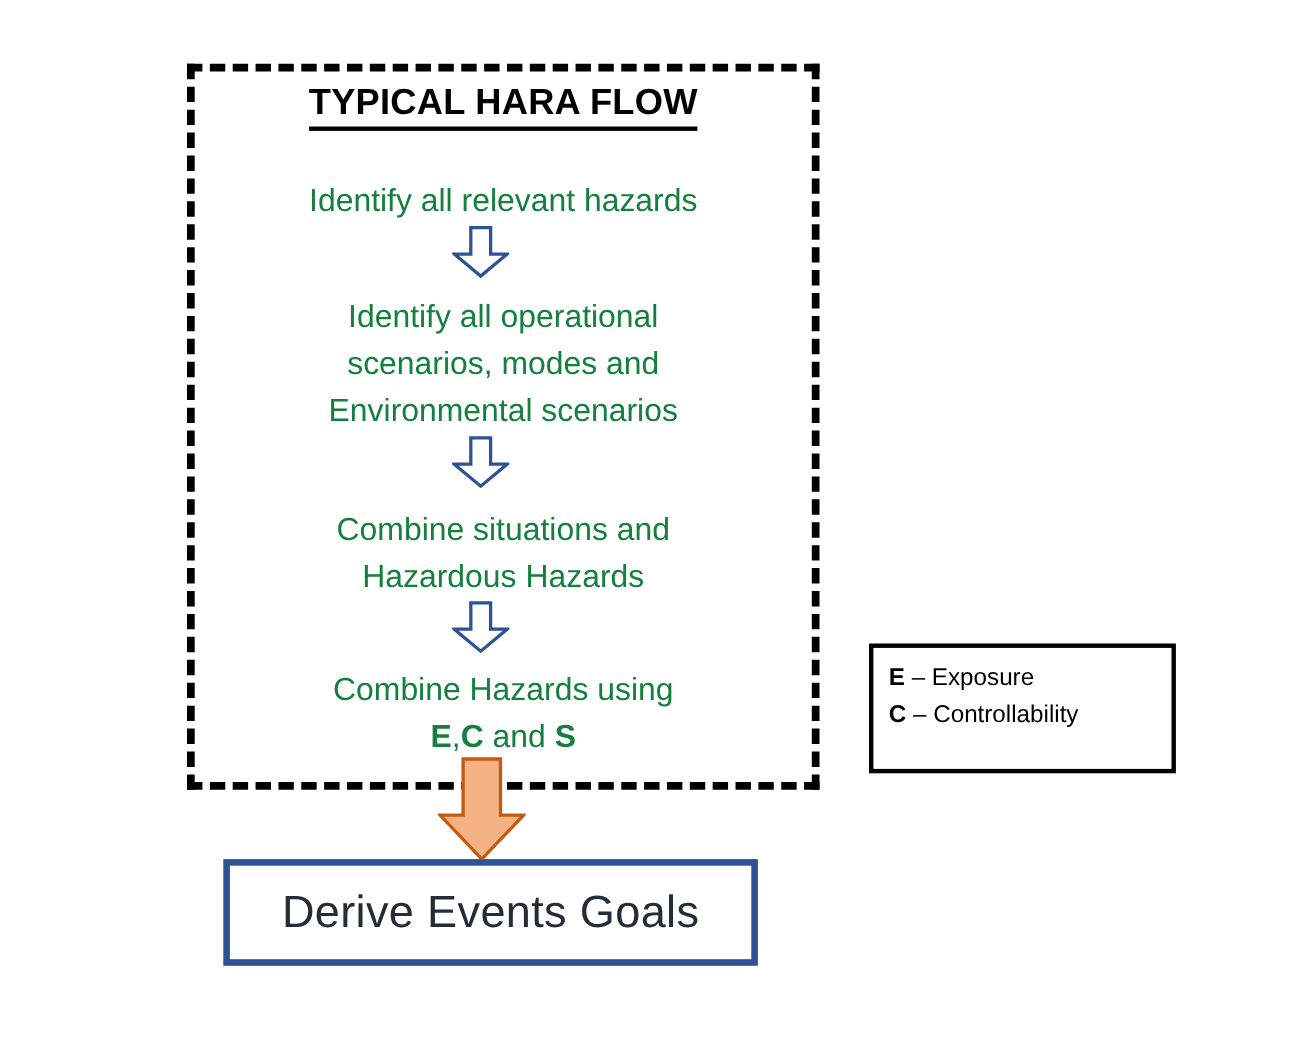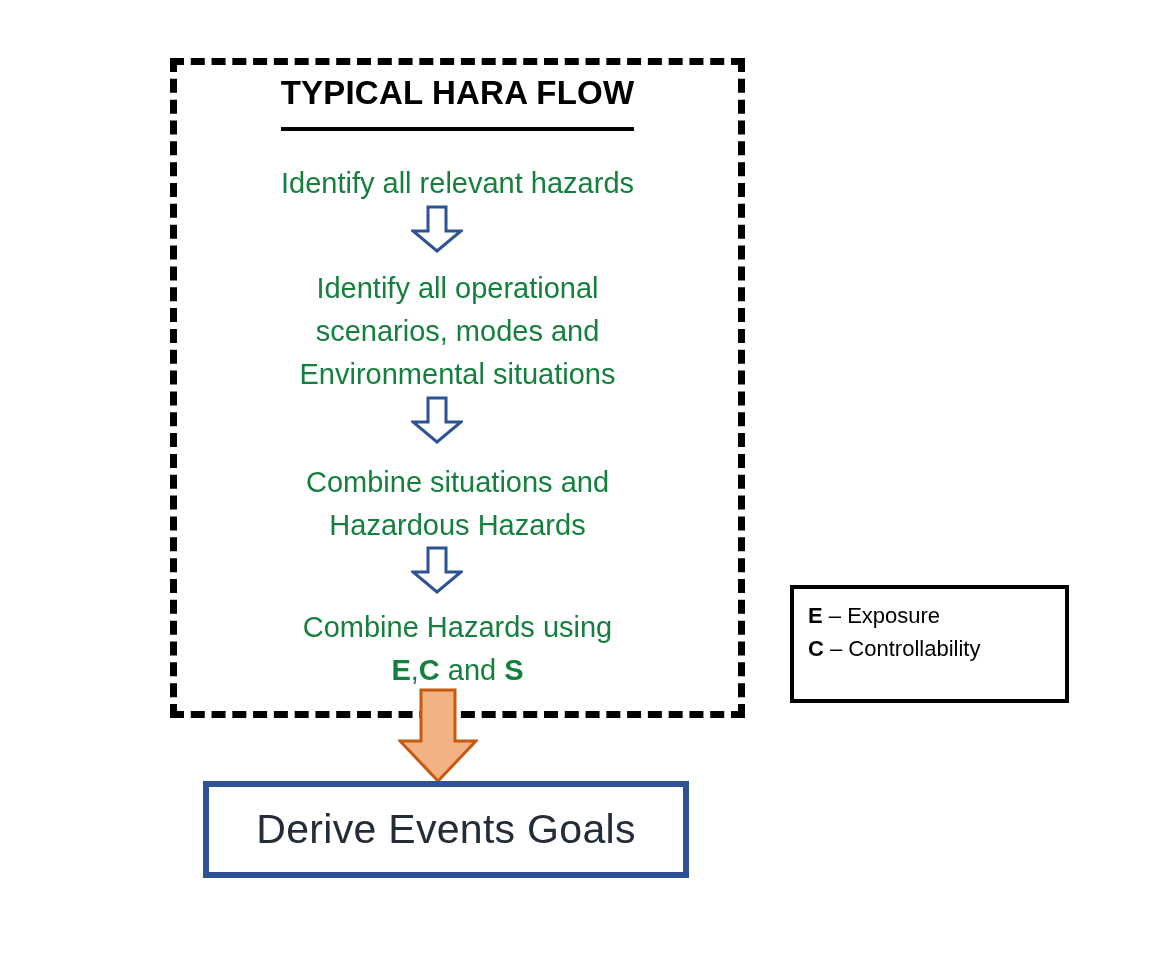--- a/index.html
+++ b/index.html
@@ -36,21 +36,21 @@
     width: 575px;
     text-align: center;
     font-size: 33px;
     font-weight: bold;
     letter-spacing: 0.2px;
     color: #000000;
   }
   #flow-title .ul {
     display: inline-block;
     border-bottom: 4px solid #000000;
-    padding-bottom: 15px;
+    padding-bottom: 3px;
   }
 
   
   .flow-step {
     position: absolute;
     left: 170px;
     width: 575px;
     text-align: center;
     font-size: 29px;
     line-height: 43px;
@@ -146,21 +146,21 @@
 
 <div class="blue-arrow" id="blue-arrow-1">
   <svg viewBox="0 0 52 48" width="52" height="48" xmlns="http://www.w3.org/2000/svg">
     <polygon points="17,2 35,2 35,26 50,26 26,46 2,26 17,26" fill="#FFFFFF" stroke="#2E5395" stroke-width="3" stroke-linejoin="miter"></polygon>
   </svg>
 </div>
 
 <div class="flow-step" id="flow-step-2">
   <div>Identify all operational</div>
   <div>scenarios, modes and</div>
-  <div>Environmental situations</div>
+  <div>Environmental scenarios</div>
 </div>
 
 <div class="blue-arrow" id="blue-arrow-2">
   <svg viewBox="0 0 52 48" width="52" height="48" xmlns="http://www.w3.org/2000/svg">
     <polygon points="17,2 35,2 35,26 50,26 26,46 2,26 17,26" fill="#FFFFFF" stroke="#2E5395" stroke-width="3" stroke-linejoin="miter"></polygon>
   </svg>
 </div>
 
 <div class="flow-step" id="flow-step-3">
   <div>Combine situations and</div>

